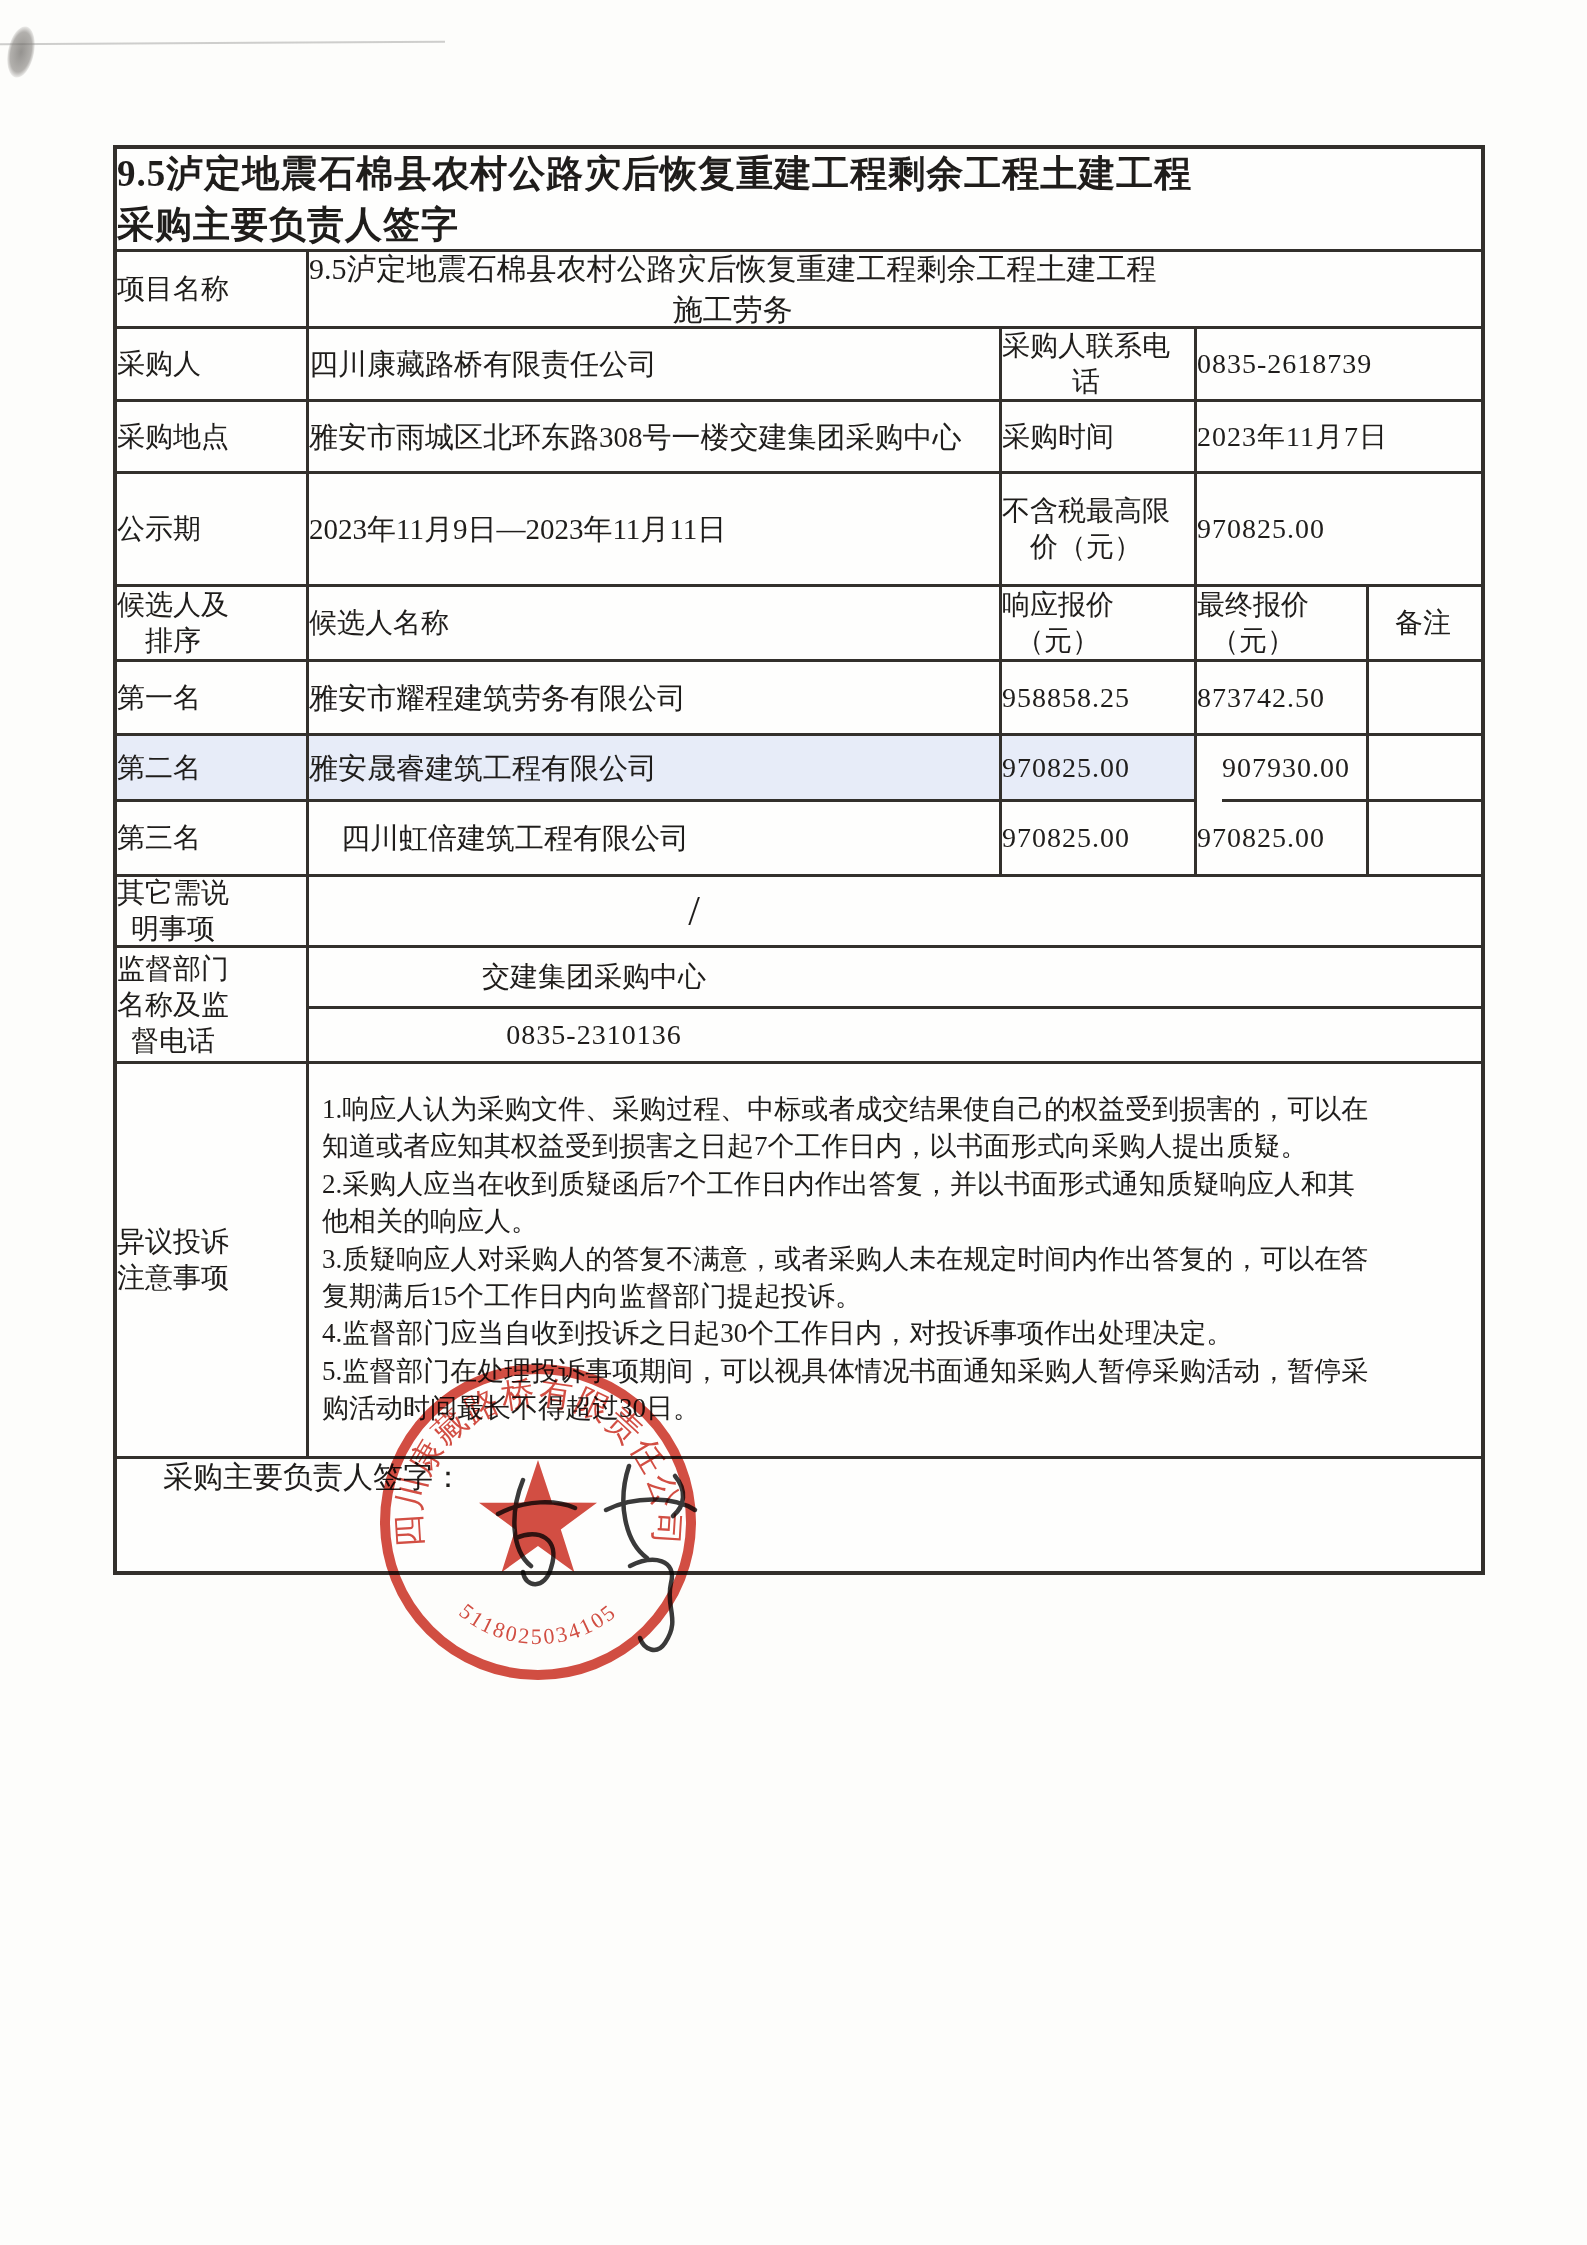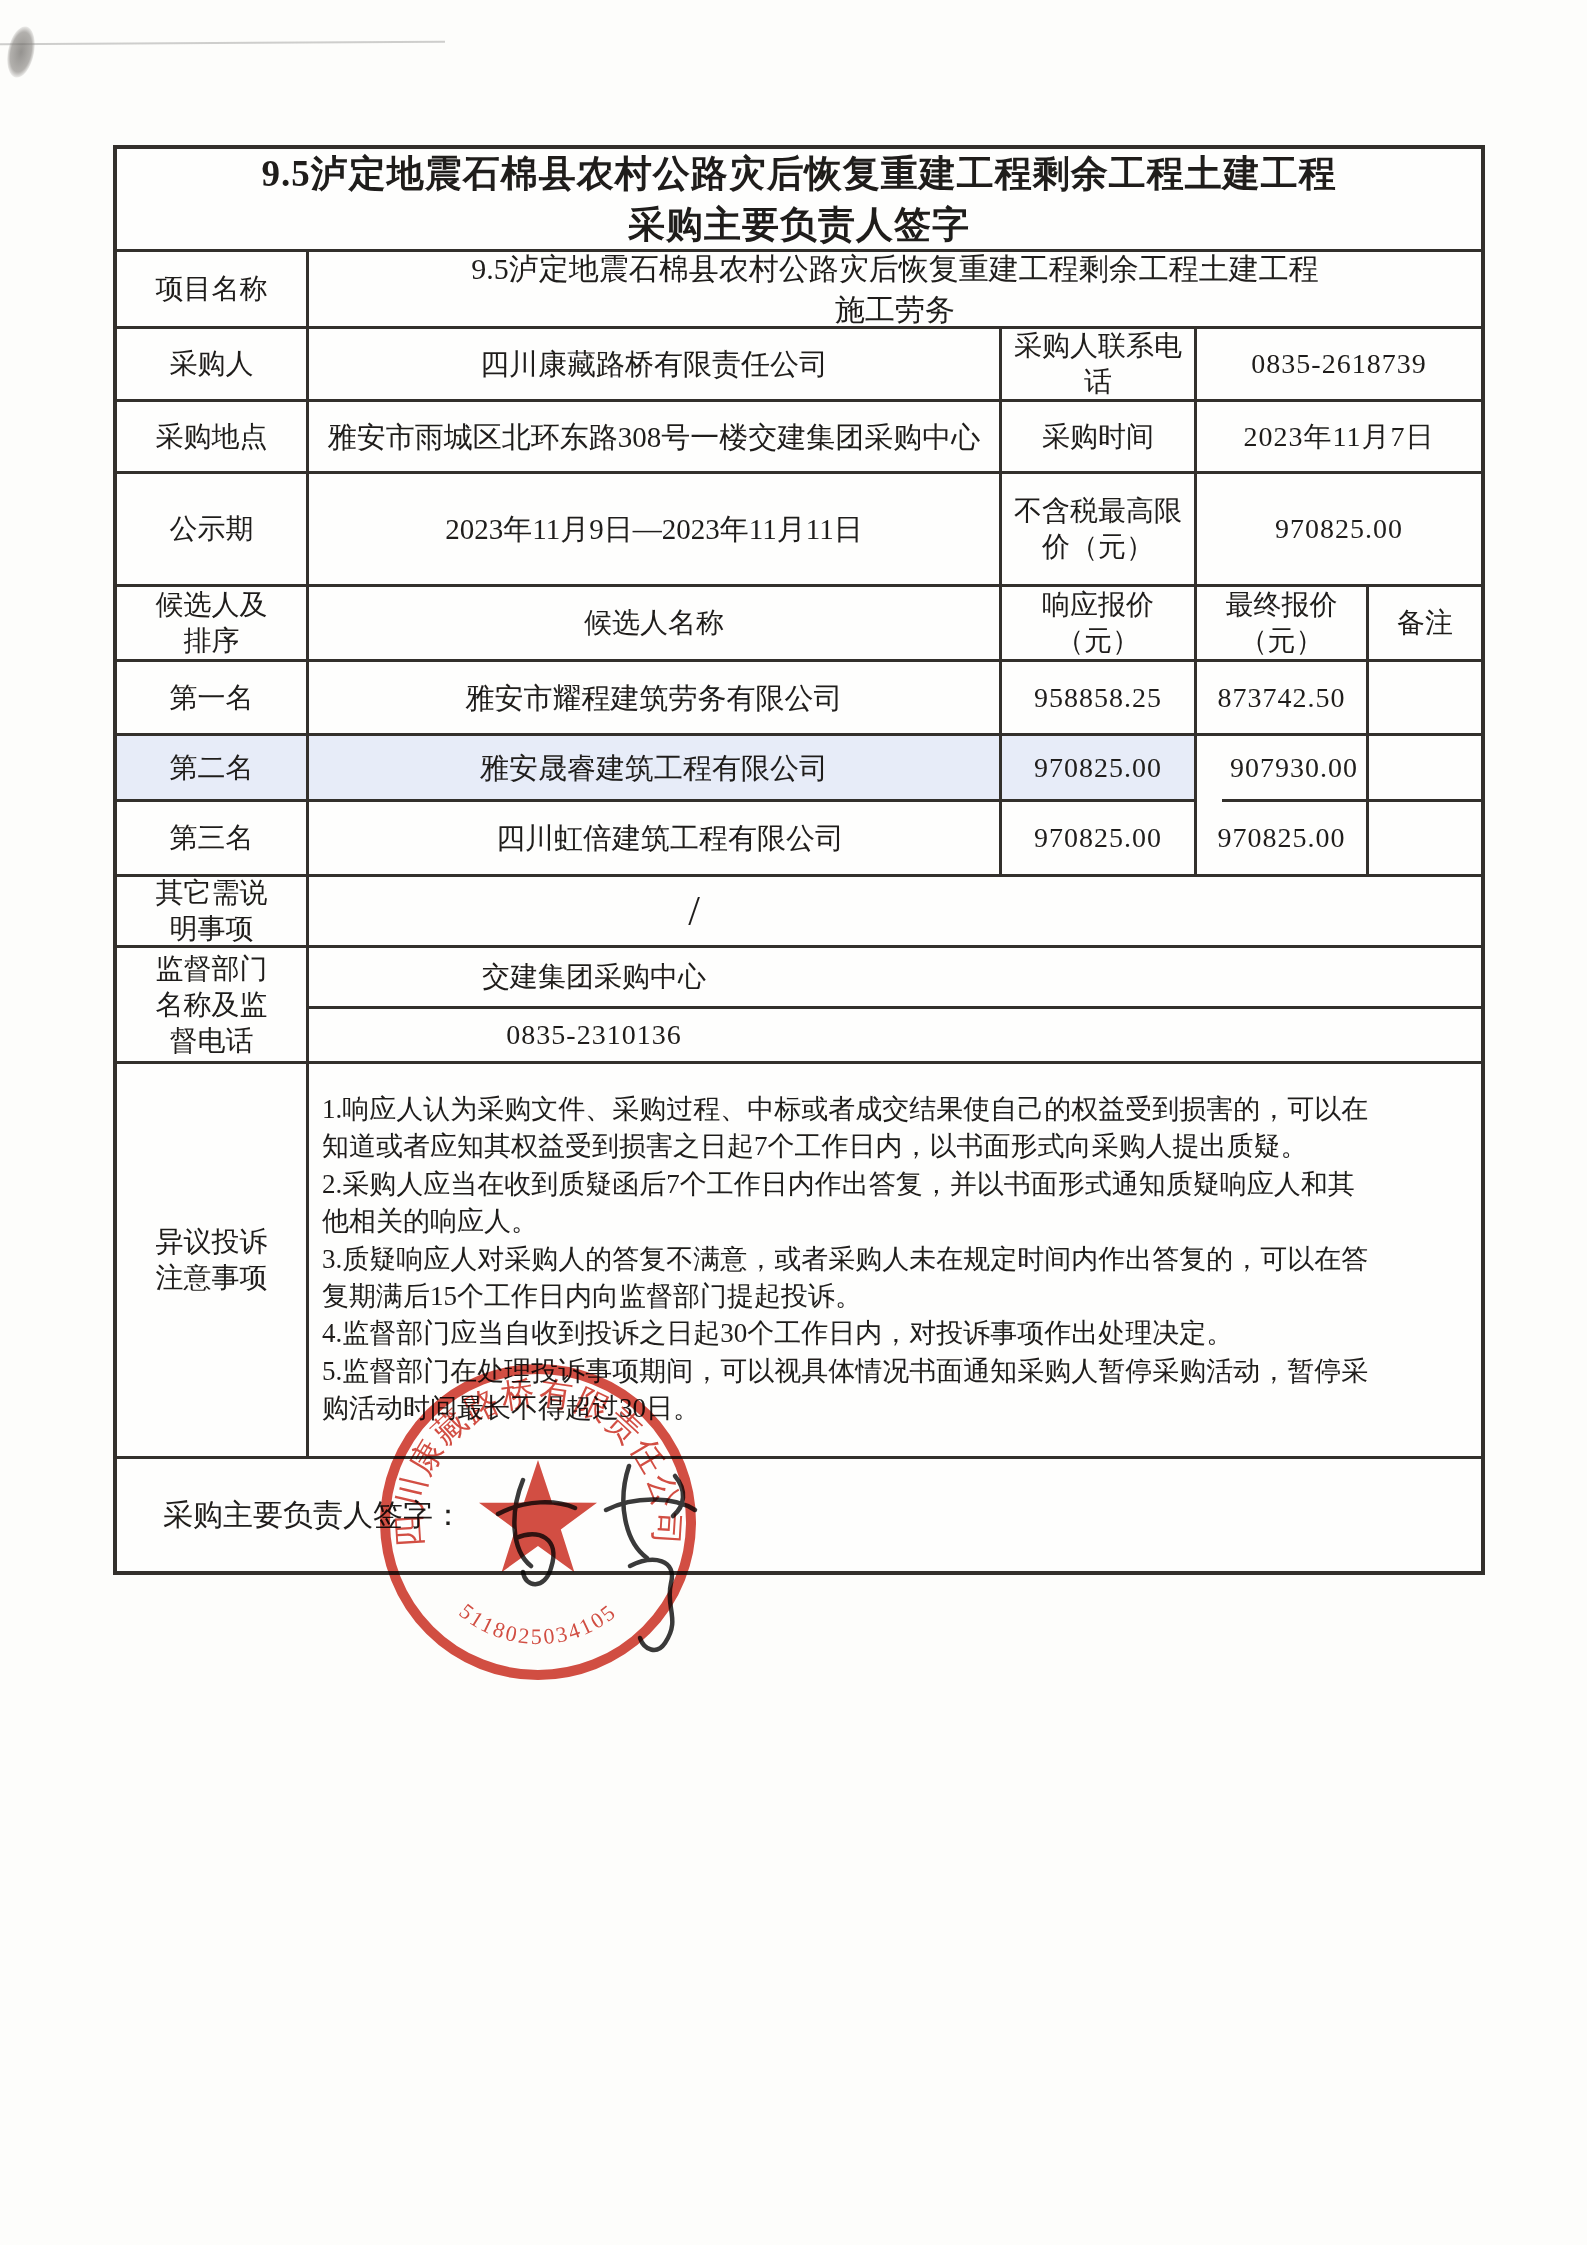--- a/index.html
+++ b/index.html
@@ -8,21 +8,21 @@
   
   .art-line{position:absolute;left:0;top:42px;width:445px;height:2px;background:#c2c2c0;transform:rotate(-0.3deg);opacity:.8;}
   .smudge{position:absolute;left:8px;top:26px;width:26px;height:52px;border-radius:50%;
           background:radial-gradient(ellipse at center,#5d5a56 0%,#8a8783 55%,rgba(200,198,194,0) 75%);opacity:.65;transform:rotate(12deg);}
   
   .doc-table{position:absolute;left:113px;top:145px;width:1364px;height:1422px;display:grid;
              grid-template-columns:192px 693px 195px 172px 112px;
              grid-template-rows:103px 77px 73px 72px 113px 75px 74px 66px 75px 71px 61px 55px 395px 112px;
              border:4px solid #33302c;background:#fefefd;}
   .cell{box-sizing:border-box;border-right:3px solid #33302c;border-bottom:3px solid #33302c;
-        display:flex;flex-direction:column;align-items:center;justify-content:center;
+        display:flex;flex-direction:column;align-items:flex-start;justify-content:center;
         text-align:center;line-height:36px;font-size:28px;overflow:hidden;}
   .lc{border-right:none;}
   .lr{border-bottom:none;}
   .pre{white-space:pre-line;}
   .title-cell div{font-size:37px;font-weight:700;line-height:51px;letter-spacing:1px;}
   .f-proj{font-size:30px;line-height:41px;}
   .f-value{font-size:29px;}
   .f-num{font-size:28px;letter-spacing:1px;}
   .hl{background:#e7ecf8;}
   .narrow-wrap{align-items:flex-start;}
@@ -72,21 +72,21 @@
 价（元）</div>
     <div class="cell lc f-num" style="grid-row:5;grid-column:4/span 2;">970825.00</div>
 
     <div class="cell pre" style="grid-row:6;grid-column:1;">候选人及
 排序</div>
     <div class="cell" style="grid-row:6;grid-column:2;">候选人名称</div>
     <div class="cell pre" style="grid-row:6;grid-column:3;">响应报价
 （元）</div>
     <div class="cell pre" style="grid-row:6;grid-column:4;">最终报价
 （元）</div>
-    <div class="cell lc" style="grid-row:6;grid-column:5;">备注</div>
+    <div class="cell lc" style="grid-row:6;grid-column:5;padding-left:26px;">备注</div>
 
     <div class="cell" style="grid-row:7;grid-column:1;">第一名</div>
     <div class="cell f-value" style="grid-row:7;grid-column:2;">雅安市耀程建筑劳务有限公司</div>
     <div class="cell f-num" style="grid-row:7;grid-column:3;">958858.25</div>
     <div class="cell f-num" style="grid-row:7;grid-column:4;">873742.50</div>
     <div class="cell lc" style="grid-row:7;grid-column:5;"></div>
 
     <div class="cell hl" style="grid-row:8;grid-column:1;">第二名</div>
     <div class="cell hl f-value" style="grid-row:8;grid-column:2;">雅安晟睿建筑工程有限公司</div>
     <div class="cell hl f-num" style="grid-row:8;grid-column:3;">970825.00</div>

